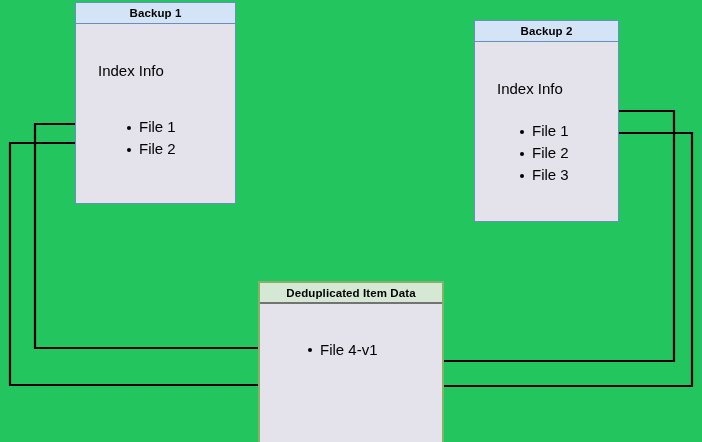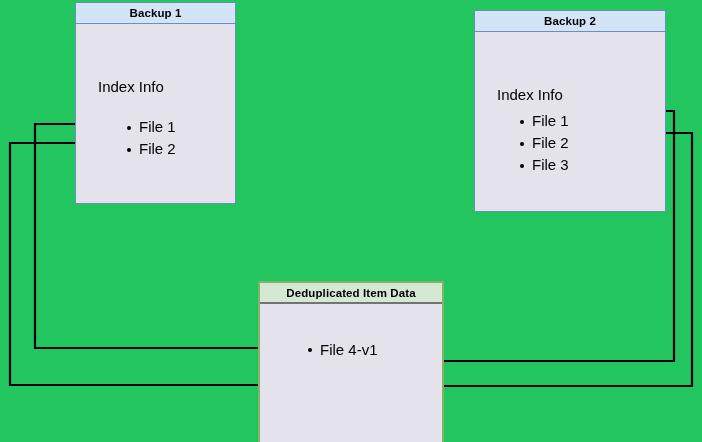--- a/index.html
+++ b/index.html
@@ -60,21 +60,20 @@
   }
   .box-green .box-header {
     background: #d5e8d4;
     border-bottom: 2px solid #737373;
   }
   .index-label {
     position: absolute;
     font-size: 15px;
     color: #000;
     white-space: nowrap;
-    margin-top: 16px;
   }
   .file-list {
     position: absolute;
     margin: 0;
     padding: 0;
     list-style: none;
   }
   .file-list li {
     position: relative;
     font-size: 15px;
@@ -128,21 +127,21 @@
 
   <div class="box box-blue" style="left:75px; top:2px; width:161px; height:202px;">
     <div class="box-header">Backup 1</div>
     <div class="index-label" style="left:22px; top:59px;">Index Info</div>
     <ul class="file-list" style="left:50px; top:113px;">
       <li>File 1</li>
       <li>File 2</li>
     </ul>
   </div>
 
-  <div class="box box-blue" style="left:474px; top:10px; width:192px; height:202px;">
+  <div class="box box-blue" style="left:474px; top:20px; width:145px; height:202px;">
     <div class="box-header">Backup 2</div>
     <div class="index-label" style="left:22px; top:59px;">Index Info</div>
     <ul class="file-list" style="left:44px; top:99px;">
       <li>File 1</li>
       <li>File 2</li>
       <li>File 3</li>
     </ul>
   </div>
 
   <div class="box box-green" style="left:258px; top:281px; width:186px; height:163px;">

